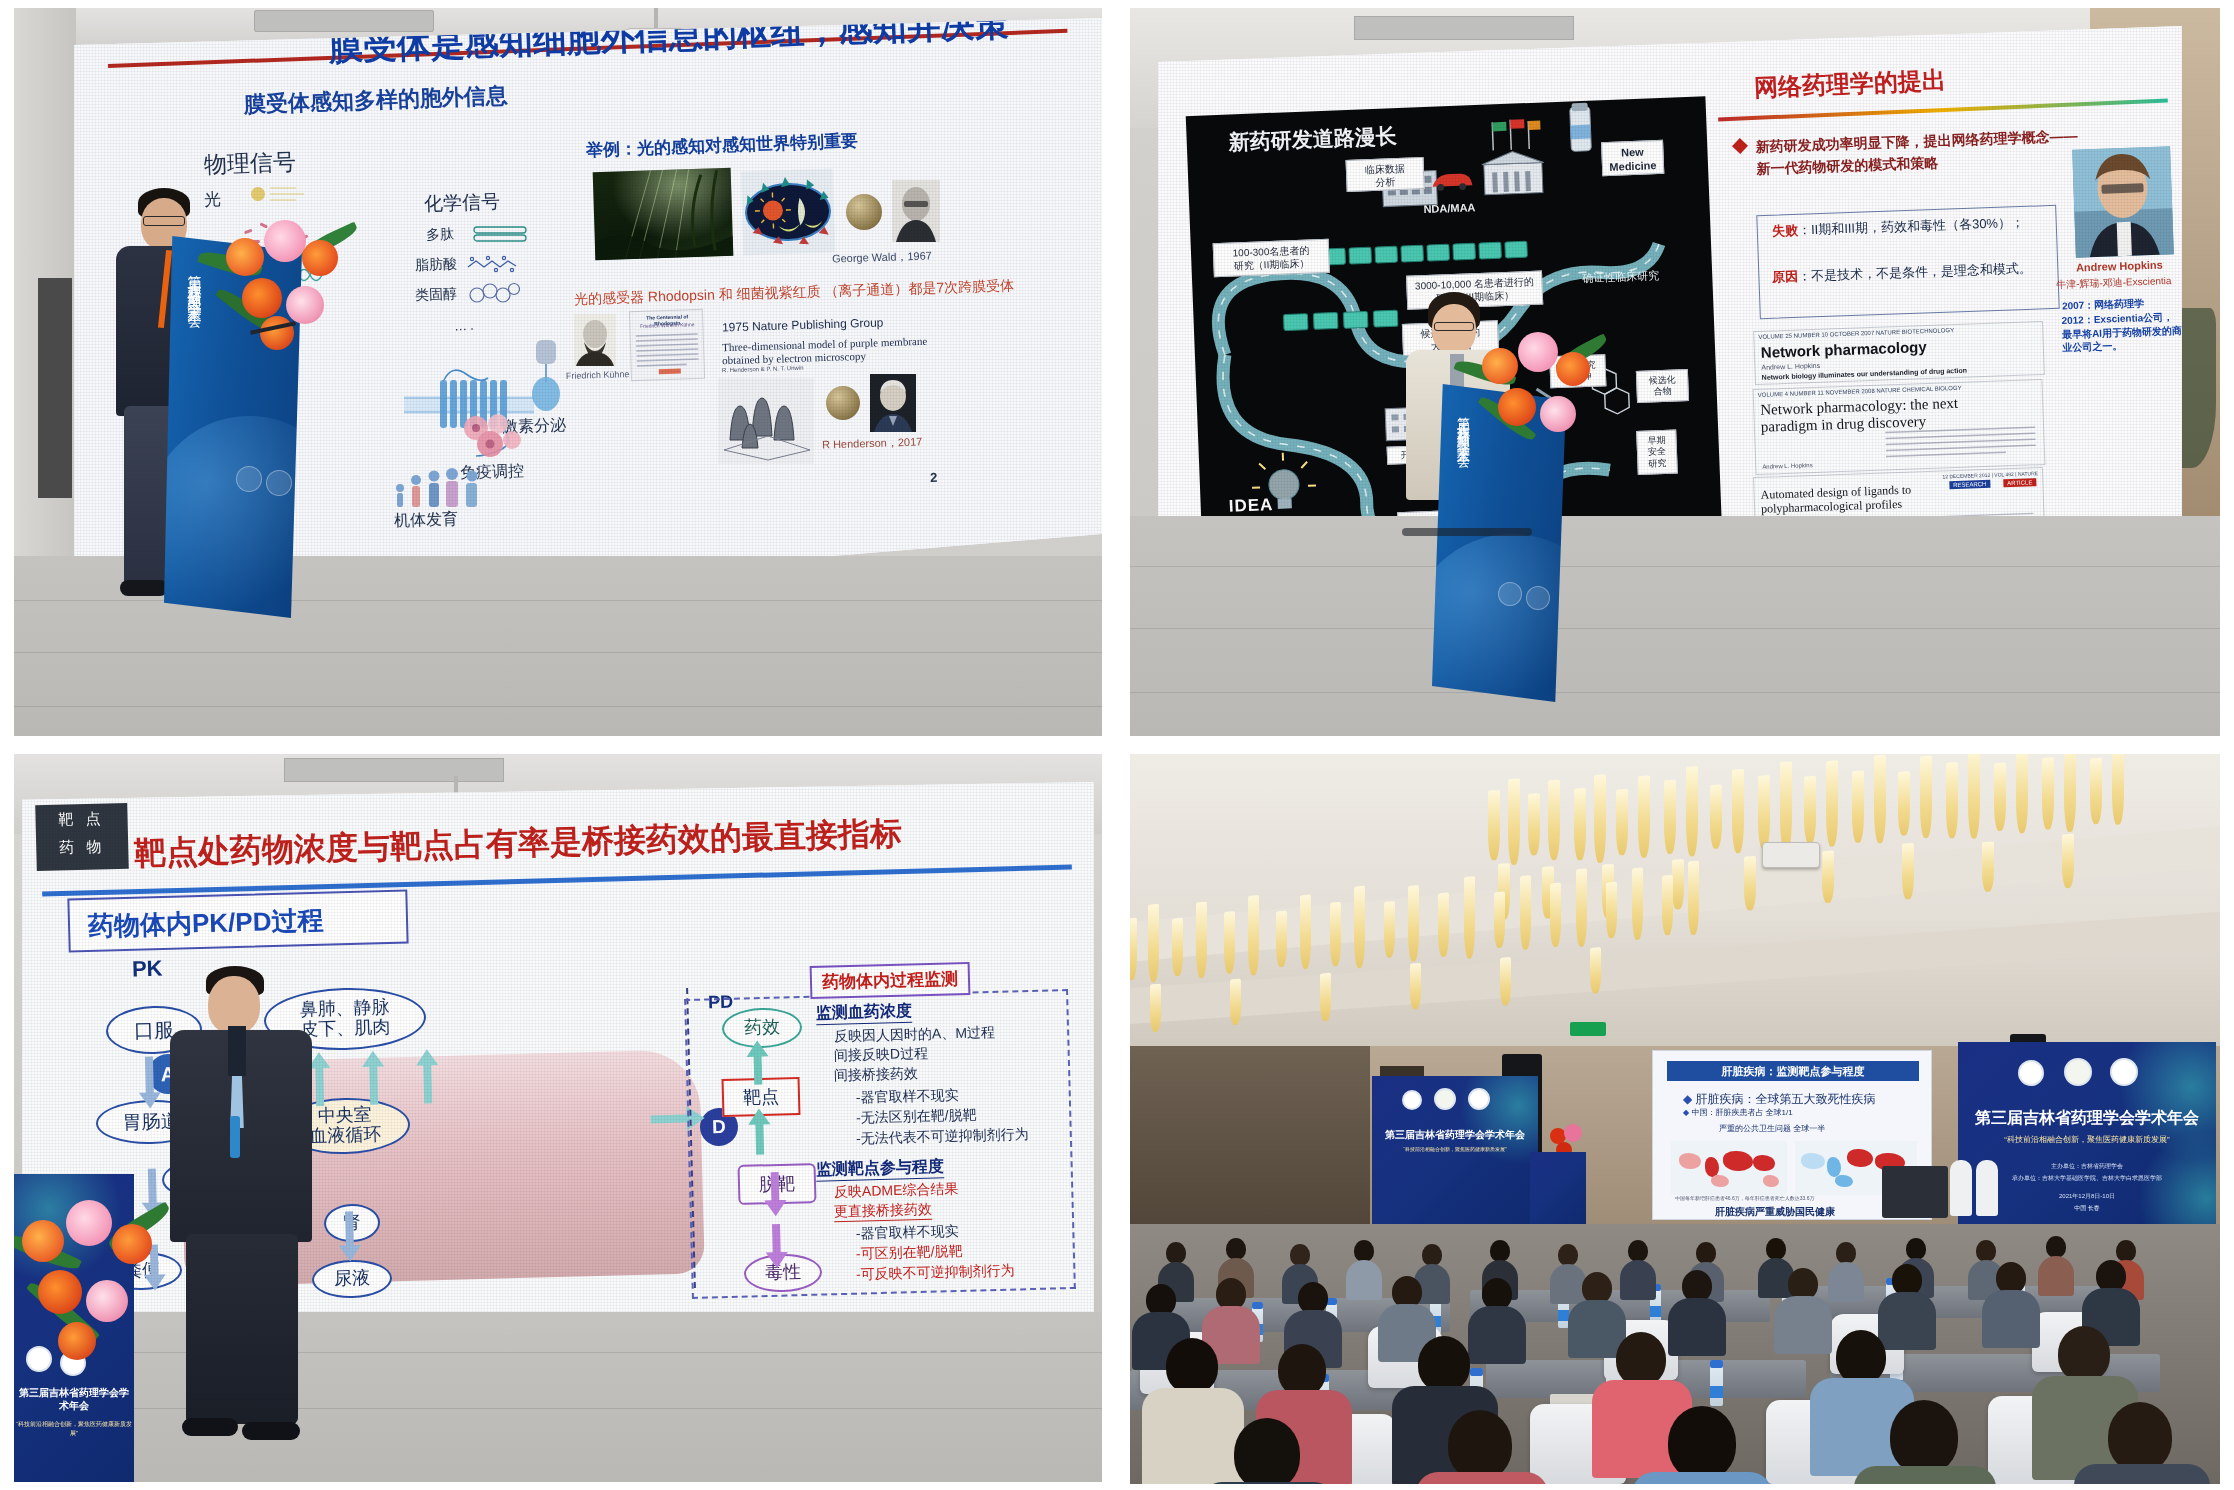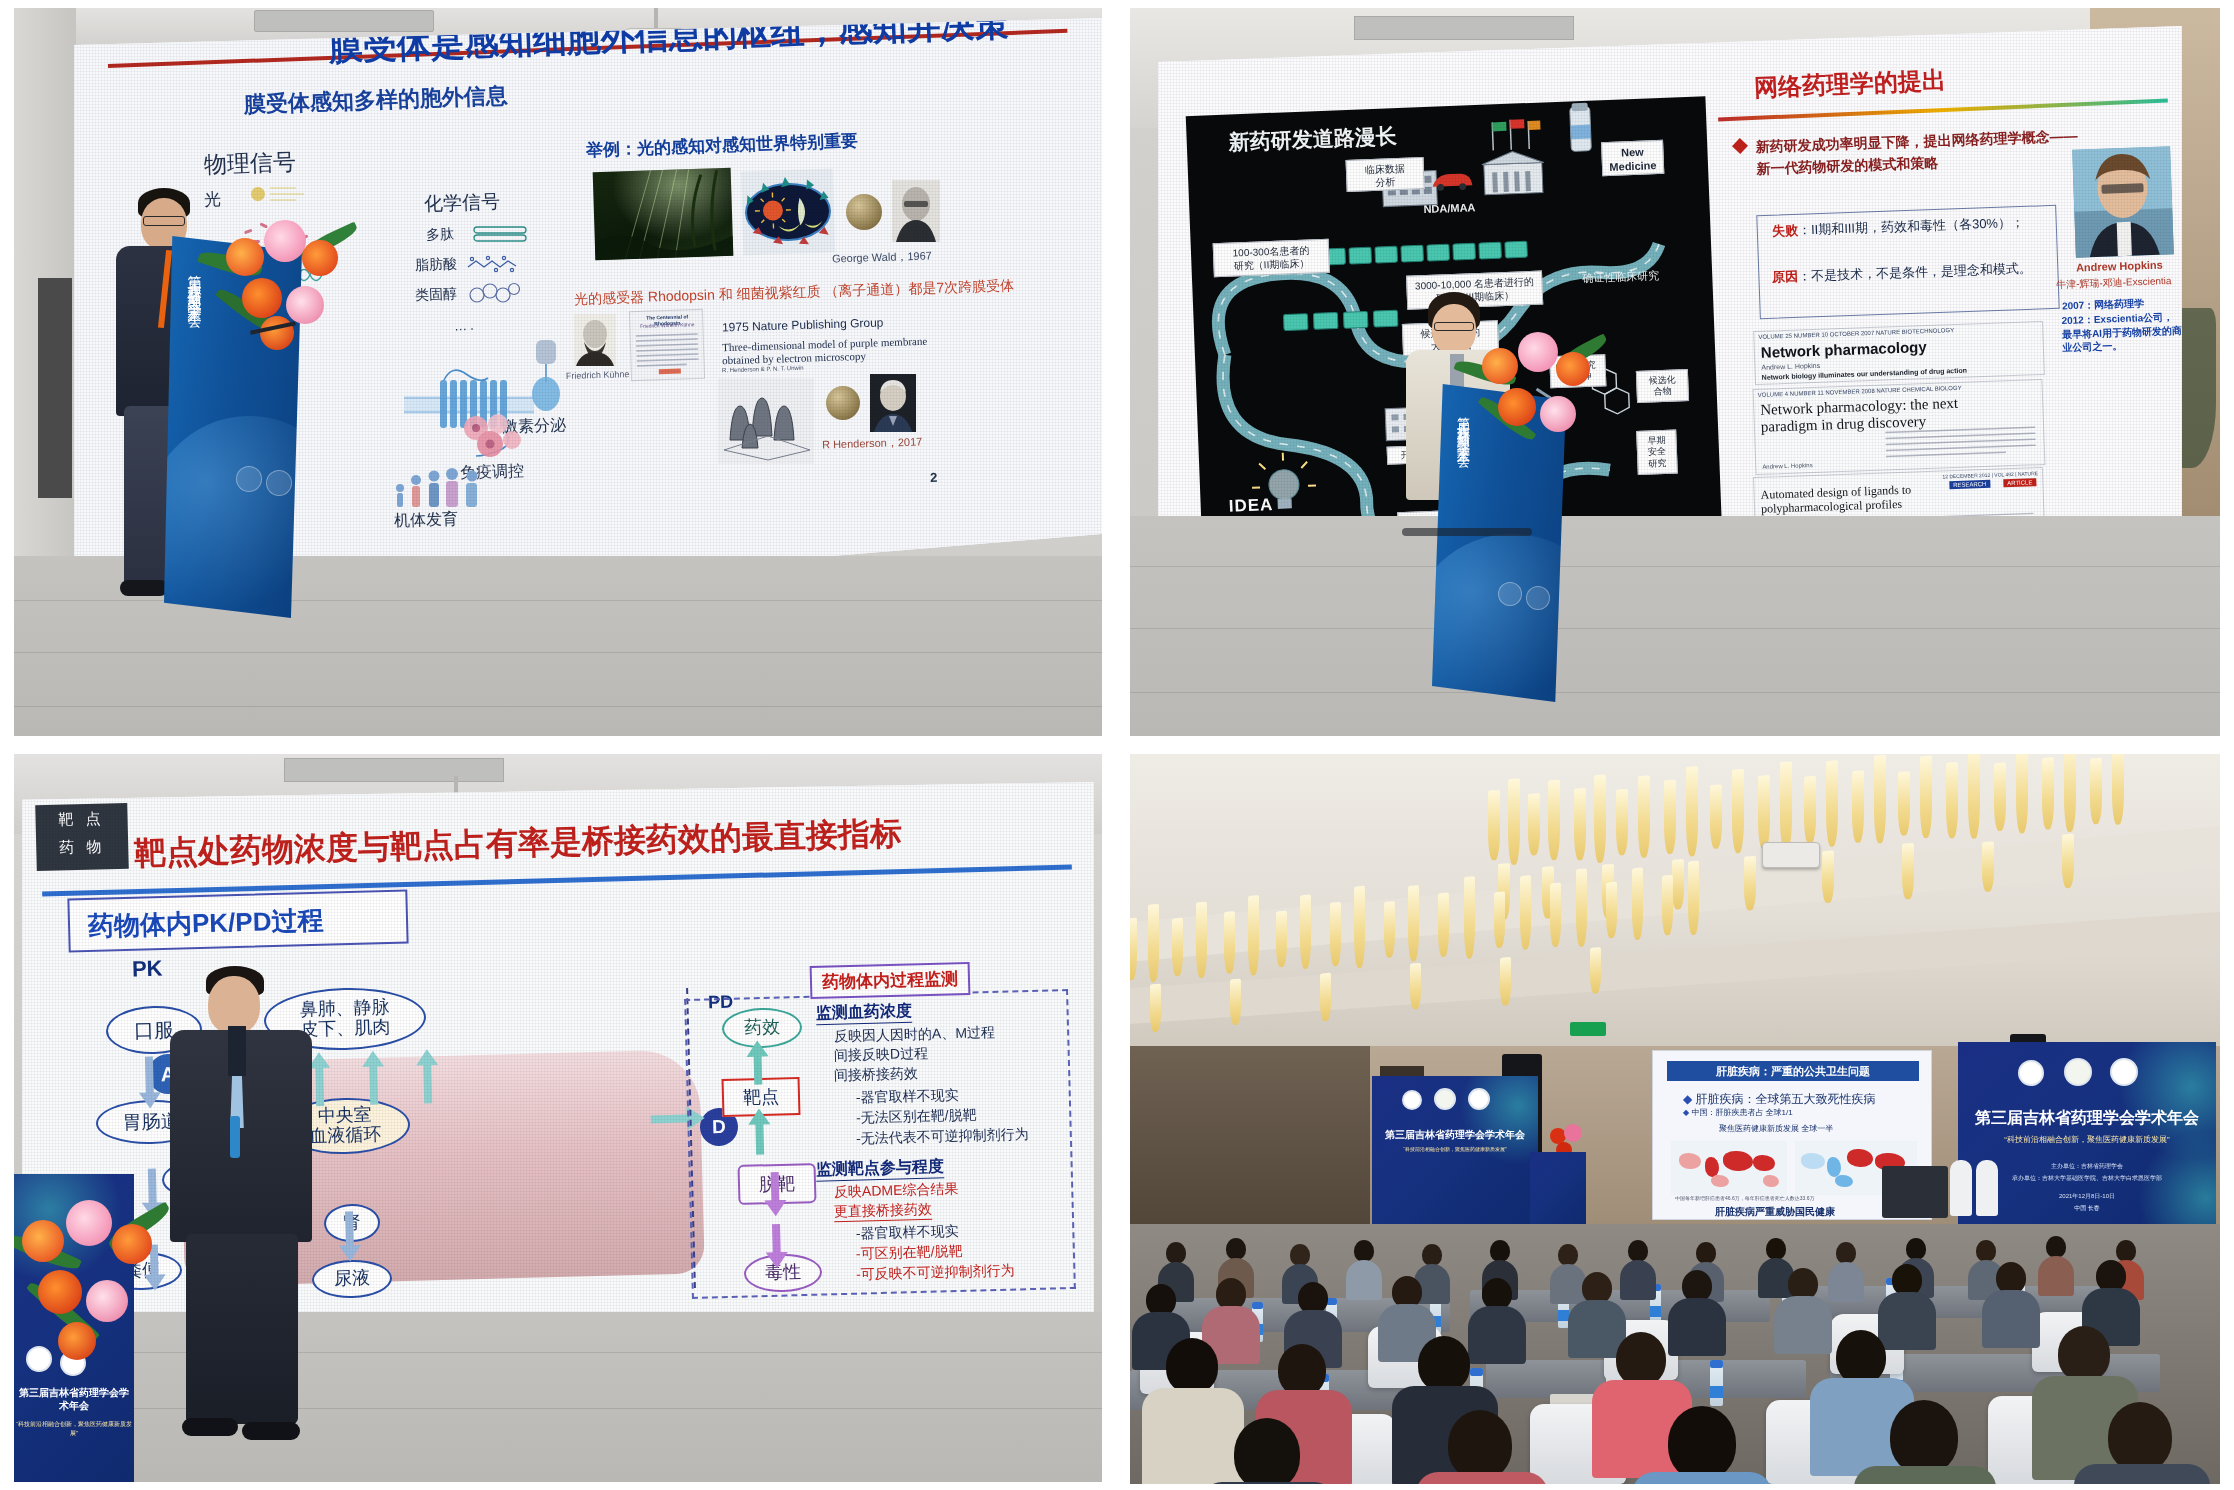--- a/index.html
+++ b/index.html
@@ -922,28 +922,28 @@
       <div class="projector" style="left:632px;top:88px;width:58px;height:26px;"></div>
 
       <div class="room-wall" style="left:0;top:292px;width:100%;height:200px;"></div>
       <div style="position:absolute;left:0;top:292px;width:240px;height:200px;background:linear-gradient(180deg,#6f6253,#4e4336);"></div>
       <div style="position:absolute;left:250px;top:312px;width:44px;height:150px;background:#3a3128;"></div>
       <div style="position:absolute;left:372px;top:300px;width:40px;height:110px;background:#14161a;border-radius:3px;"></div>
       <div style="position:absolute;left:880px;top:280px;width:36px;height:110px;background:#14161a;border-radius:3px;"></div>
       <div style="position:absolute;left:440px;top:268px;width:36px;height:14px;background:#17a050;border-radius:2px;"></div>
 
       <div class="aud-screen" style="left:522px;top:296px;width:280px;height:170px;">
-        <div class="aud-screen-hdr" style="left:14px;top:10px;width:252px;height:20px;font-size:11px;">肝脏疾病：严重的公共卫生问题</div>
+        <div class="aud-screen-hdr" style="left:14px;top:10px;width:252px;height:20px;font-size:11px;">肝脏疾病：监测靶点参与程度</div>
         <div style="position:absolute;left:30px;top:40px;font-size:12px;color:#17306a;">
           <span style="color:#2a4fb0;">◆ </span><span>肝脏疾病：全球第五大致死性疾病</span>
         </div>
         <div style="position:absolute;left:30px;top:56px;font-size:8px;color:#17306a;">
           <span style="color:#2a4fb0;">◆ </span><span>中国：肝脏疾患者占 全球1/1</span>
         </div>
-        <div style="position:absolute;left:66px;top:72px;font-size:8px;color:#17306a;">聚焦医药健康新质发展 全球一半</div>
+        <div style="position:absolute;left:66px;top:72px;font-size:8px;color:#17306a;">严重的公共卫生问题 全球一半</div>
         <div class="map" style="left:18px;top:90px;width:116px;height:54px;">
           <div class="map-blob pink" style="left:8px;top:12px;width:22px;height:16px;"></div>
           <div class="map-blob red" style="left:34px;top:16px;width:14px;height:20px;"></div>
           <div class="map-blob red" style="left:52px;top:10px;width:30px;height:20px;"></div>
           <div class="map-blob red" style="left:82px;top:14px;width:22px;height:16px;"></div>
           <div class="map-blob pink" style="left:40px;top:34px;width:18px;height:12px;"></div>
           <div class="map-blob pink" style="left:92px;top:34px;width:16px;height:12px;"></div>
         </div>
         <div class="map" style="left:142px;top:90px;width:122px;height:54px;">
           <div class="map-blob lblue" style="left:6px;top:12px;width:24px;height:16px;"></div>

